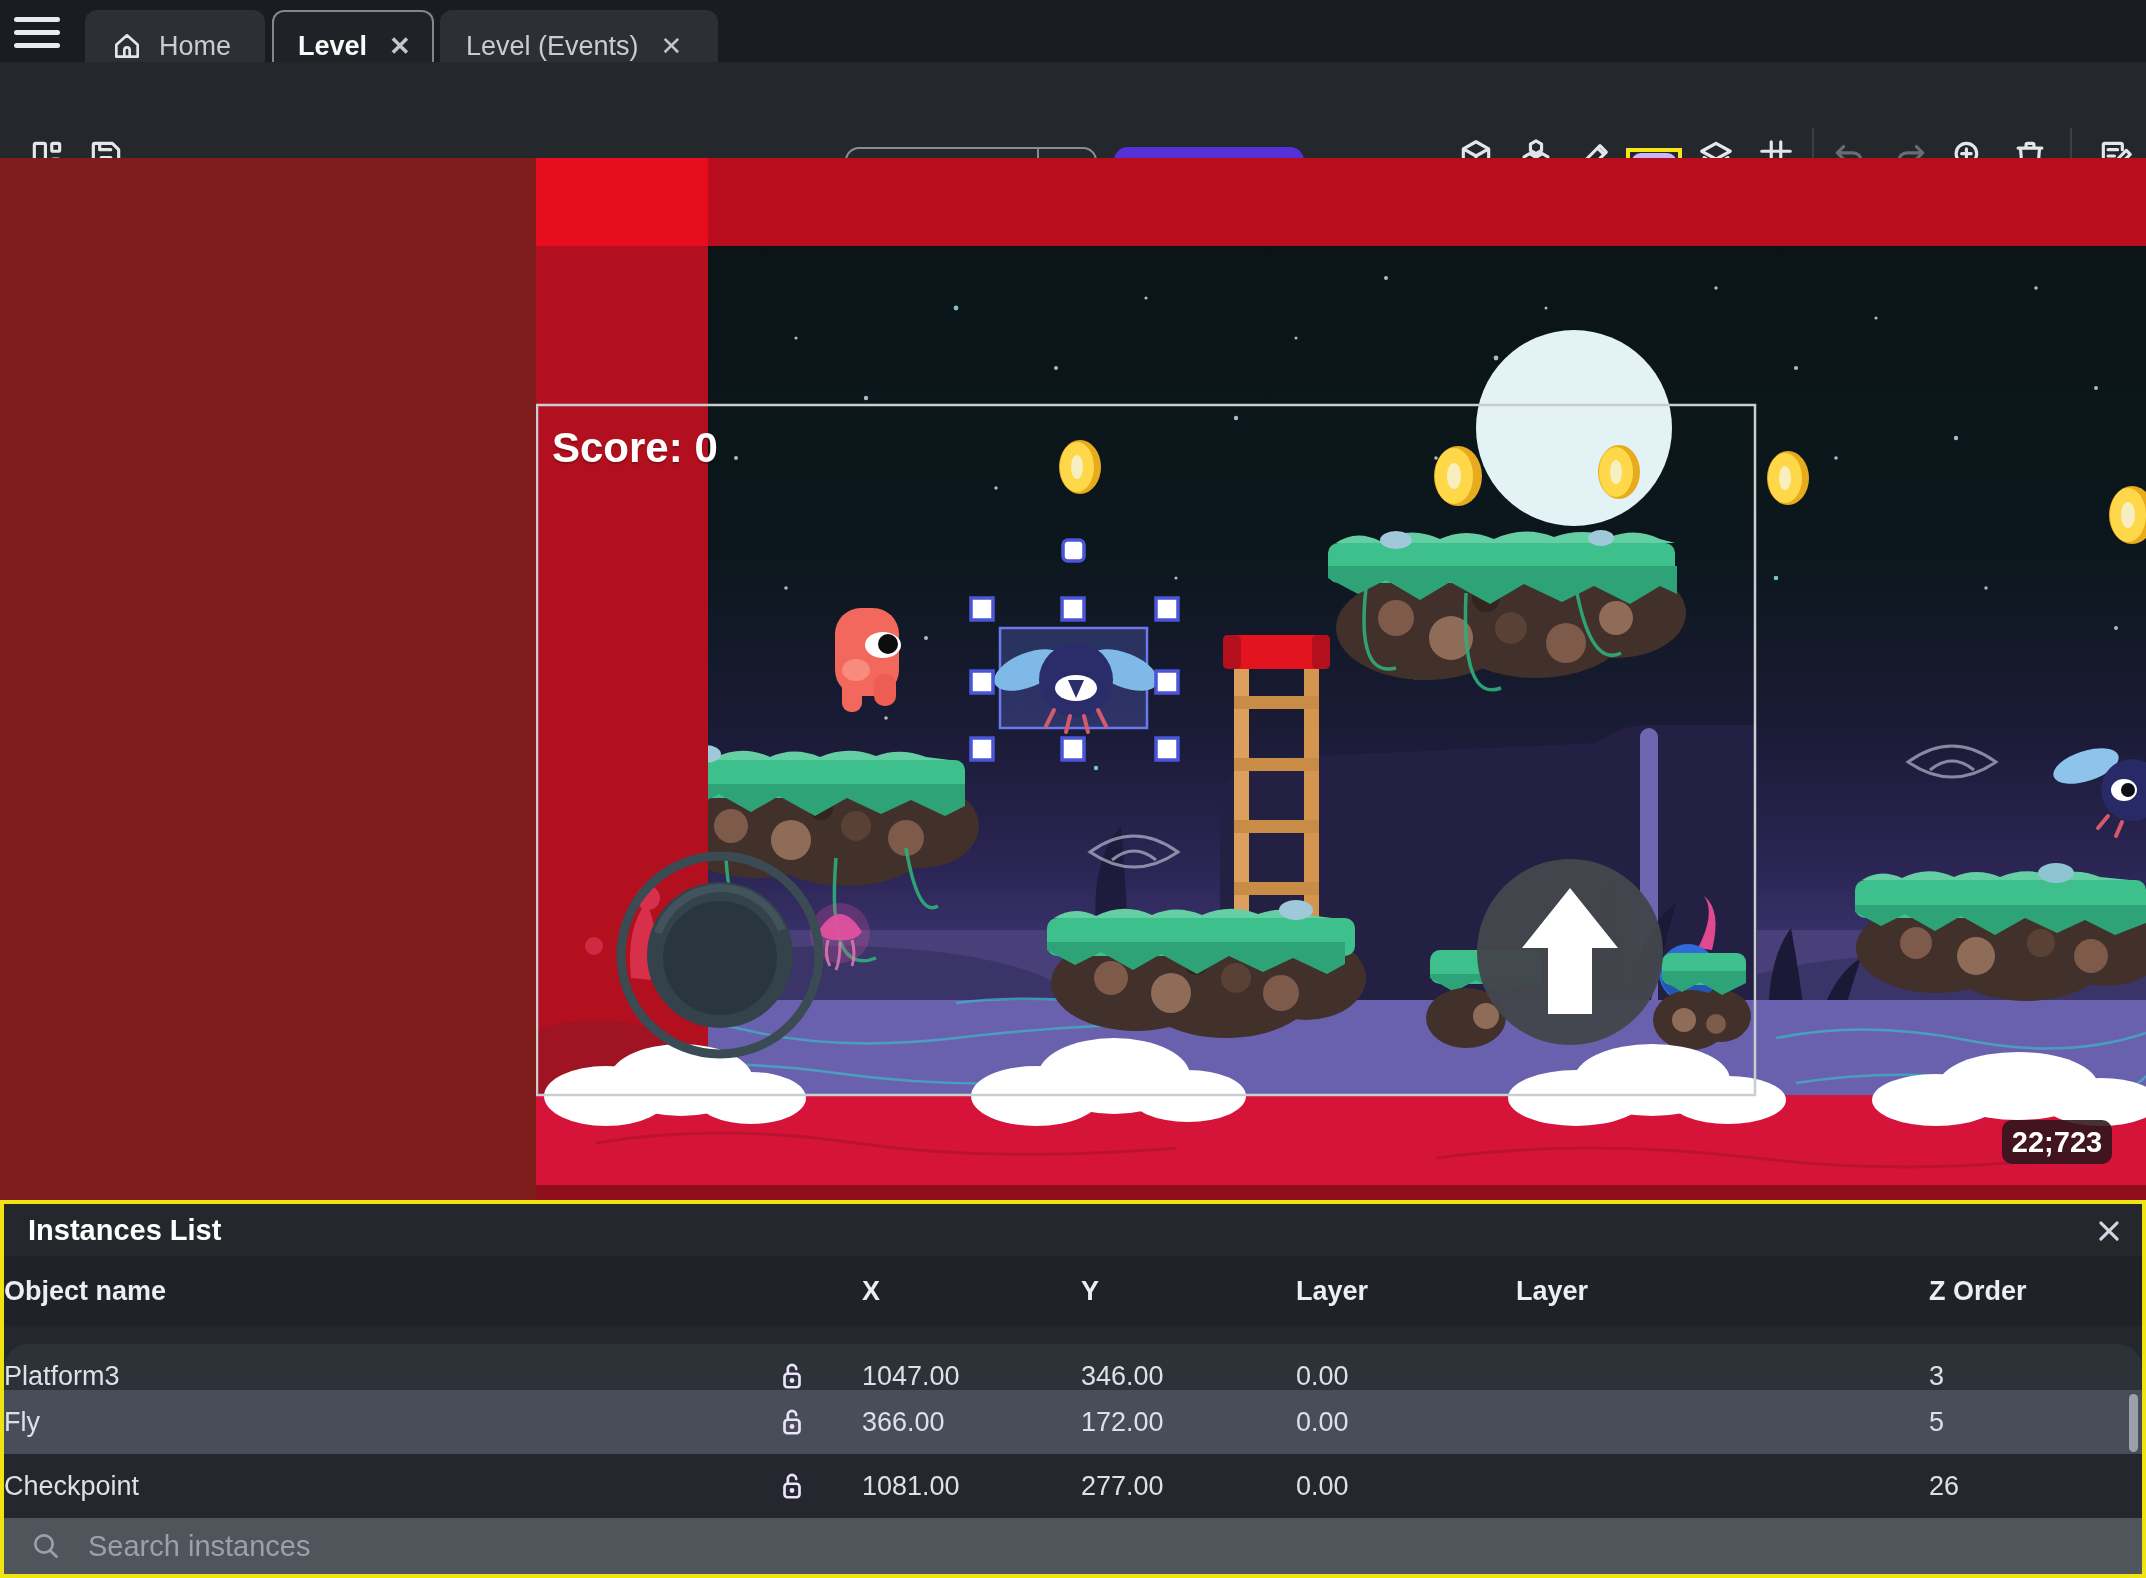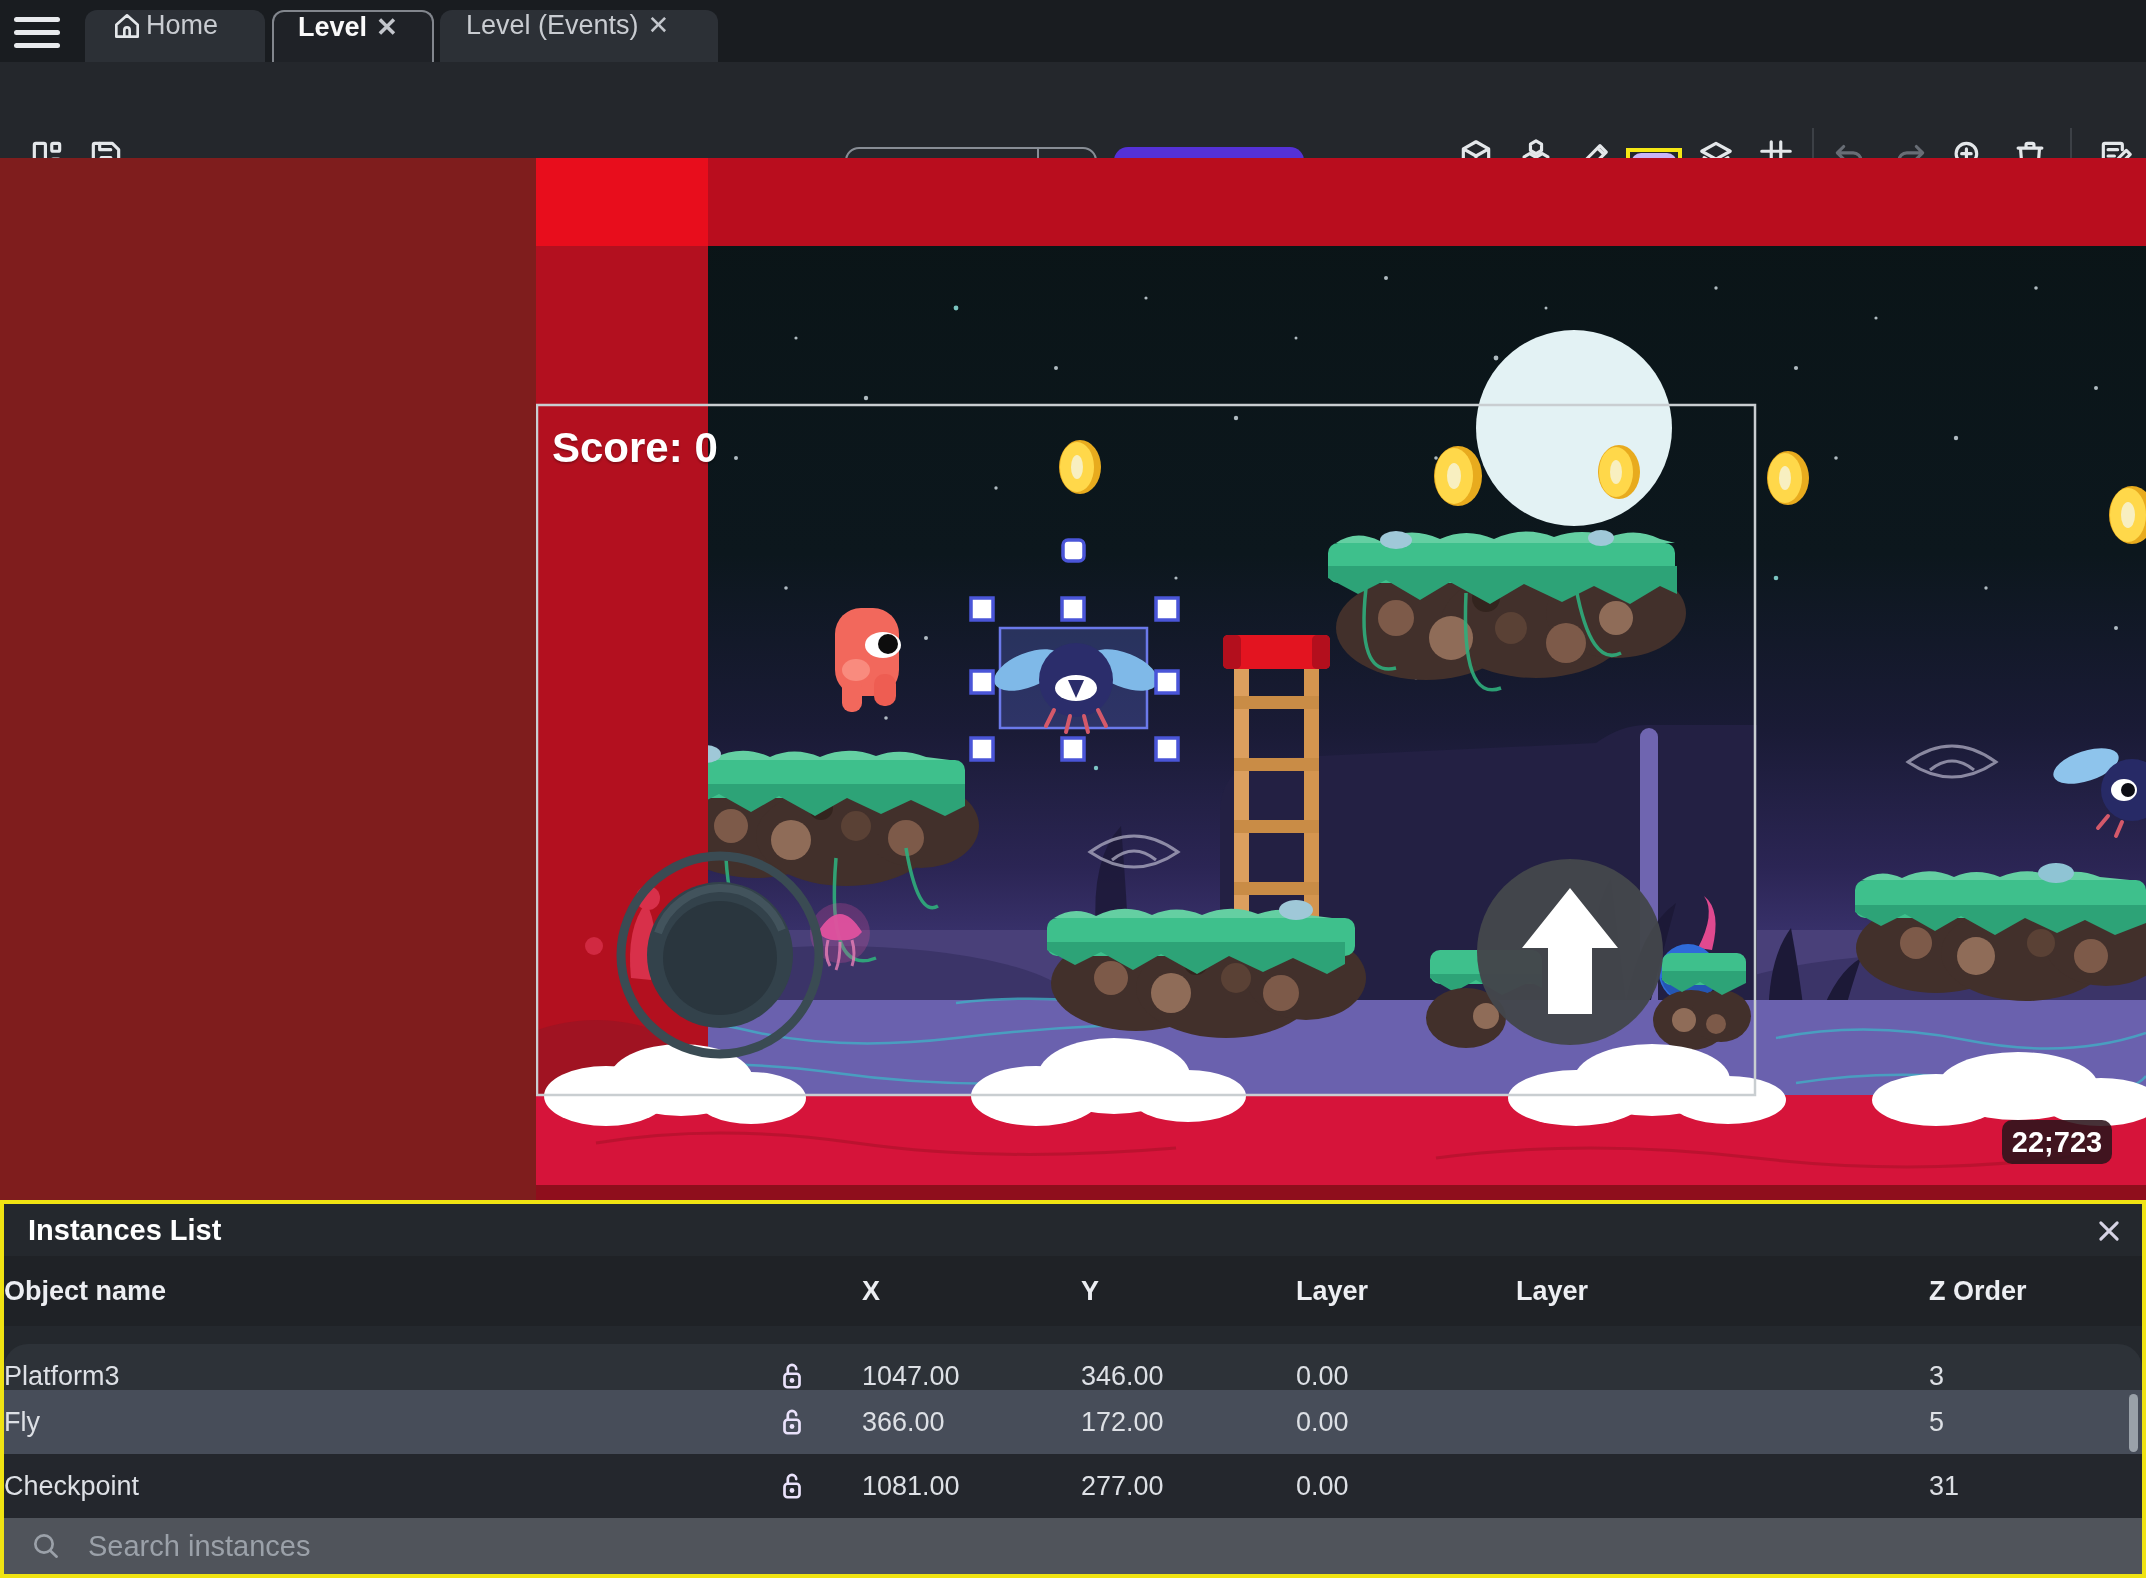--- a/index.html
+++ b/index.html
@@ -5,21 +5,21 @@
   * { margin:0; padding:0; box-sizing:border-box; }
   html,body { width:2146px; height:1578px; overflow:hidden; background:#0a1113;
               font-family:"Liberation Sans", sans-serif; }
   .app { position:relative; width:2146px; height:1578px; }
 
   
   .tabbar { position:absolute; left:0; top:0; width:2146px; height:62px; background:#191c20; }
   .hamburger { position:absolute; left:14px; top:12px; width:52px; height:40px; display:flex;
                flex-direction:column; justify-content:center; gap:8px; cursor:pointer; }
   .hamburger span { display:block; width:46px; height:5px; background:#e8eaed; border-radius:3px; }
-  .tab { position:absolute; top:10px; height:52px; display:flex; align-items:flex-start; gap:3px;
+  .tab { position:absolute; top:10px; height:52px; display:flex; align-items:flex-end; gap:16px;
          padding:0 26px; border-radius:12px 12px 0 0; background:#2c3036; color:#c9ccd1;
          font-size:27px; cursor:pointer; }
   .tab.home { left:85px; width:180px; }
   .tab.active { background:#1f2227; border:2px solid #82868d; border-bottom:none; color:#fafafa; z-index:2; }
   .tab .tabx { font-size:26px; color:#c3c6cc; margin-left:6px; }
   .tab.level { left:272px; width:162px; font-weight:bold;padding-left:24px; }
   .tab.levelevents { left:440px; width:278px; }
   .homeicon { width:32px; height:32px; }
 
   
@@ -619,21 +619,21 @@
         <svg width="36" height="36" viewBox="0 0 24 24">
             <rect x="7" y="10.5" width="10" height="9" rx="2" fill="none" stroke="#eae2fb" stroke-width="1.8"></rect>
             <circle cx="12" cy="15" r="1.6" fill="#eae2fb"></circle>
             <path d="M9.2 10.5 V7.4 a2.8 2.8 0 0 1 5.6 0" fill="none" stroke="#eae2fb" stroke-width="1.8" stroke-linecap="round"></path>
           </svg>
       </span>
       <span class="cd">1081.00</span>
       <span class="cd">277.00</span>
       <span class="cd">0.00</span>
       <span class="cd"></span>
-      <span class="cd">31</span>
+      <span class="cd">26</span>
     </div>
 
     <div class="scrollthumb"></div>
 
     <div class="searchbar">
       <svg width="32" height="32" viewBox="0 0 24 24">
         <circle cx="10.5" cy="10.5" r="6.5" fill="none" stroke="#9ba1a9" stroke-width="2"></circle>
         <path d="M15.3 15.5 L20 20" stroke="#9ba1a9" stroke-width="2" stroke-linecap="round"></path>
       </svg>
       <input type="text" placeholder="Search instances" style="">

